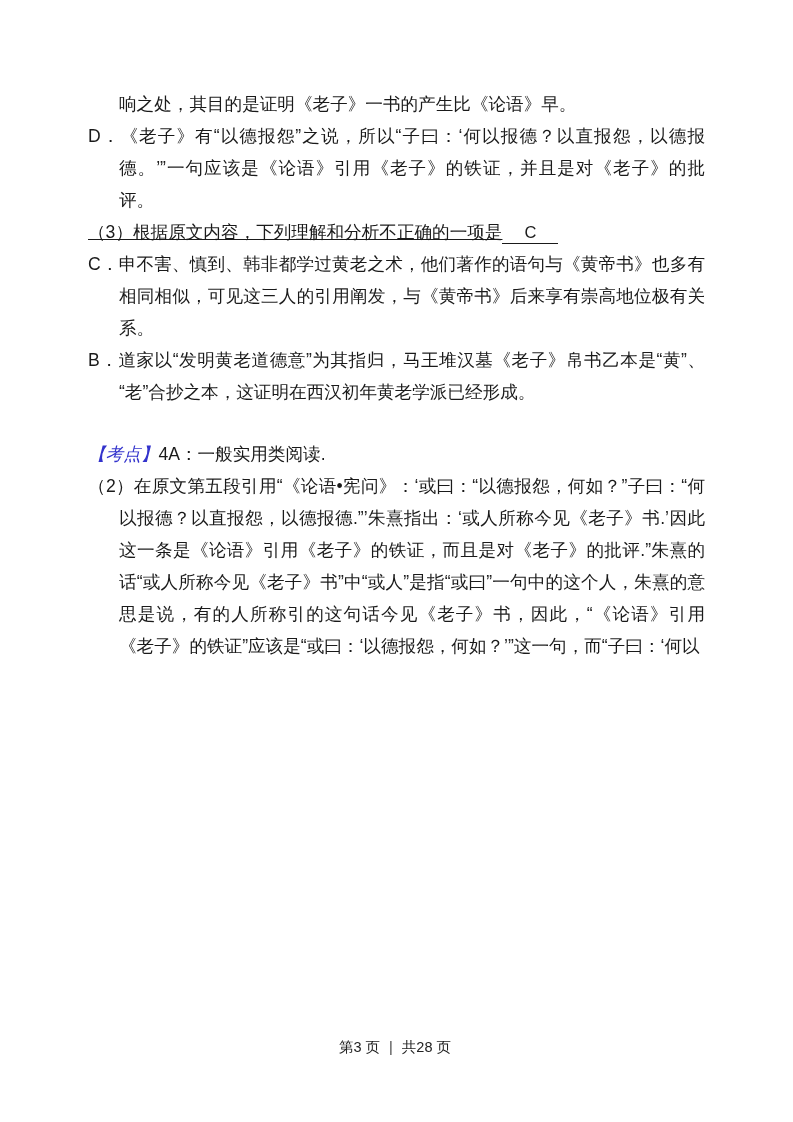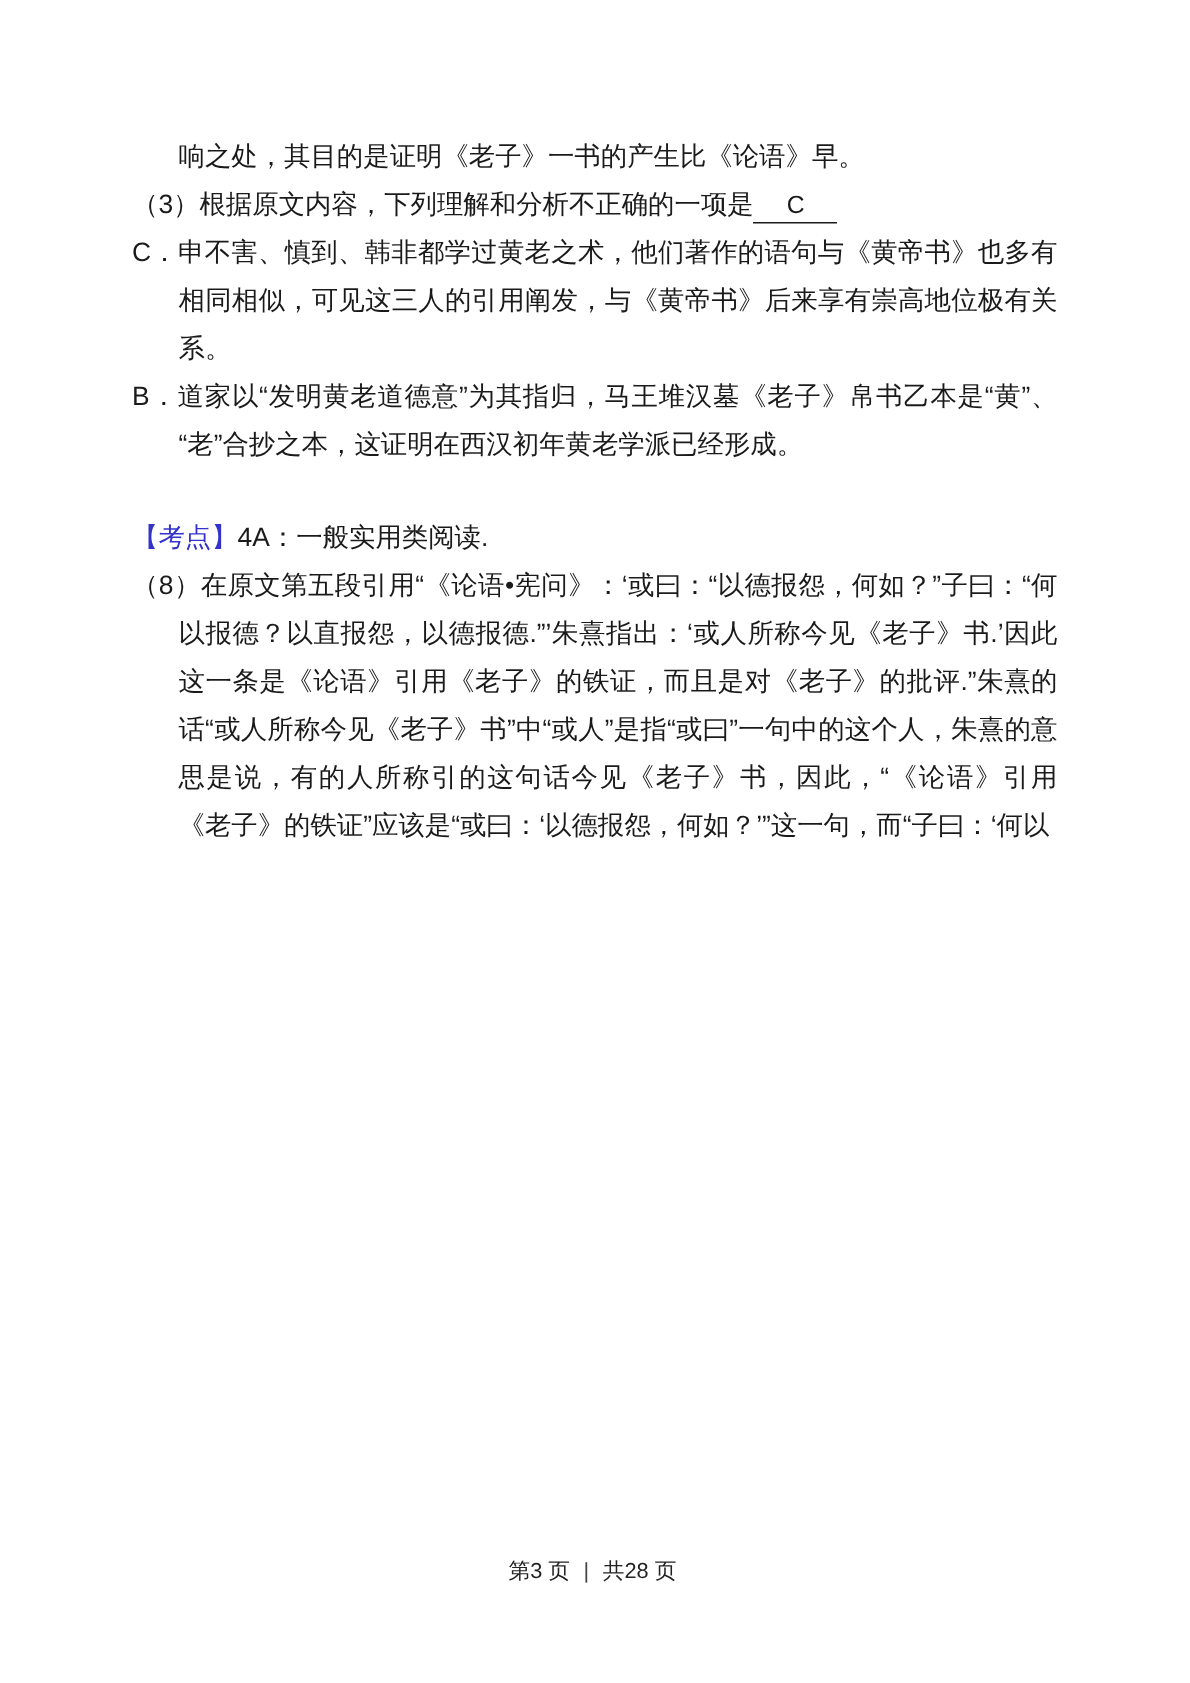--- a/index.html
+++ b/index.html
@@ -23,23 +23,23 @@
   p.line{
     margin:0;
     font-size:17.6px;
     line-height:32px;
     text-align:justify;
     text-justify:inter-ideograph;
     word-break:break-all;
   }
   p.cont{padding-left:31px;}
   p.hang{padding-left:31px;text-indent:-31px;}
-  p.flat{padding-left:0;}
+  p.flat{padding-left:0;text-decoration:underline;}
   .spacer{height:30px;}
-  .marker{color:var(--marker-blue);}
+  .marker{color:var(--marker-blue);font-style:italic;}
   .opt-label{}
   .answer{
     display:inline-block;
     min-width:56px;
     text-align:center;
     text-indent:0;
     border-bottom:1.6px solid #1a1a1a;
     line-height:22px;
     font-size:16.5px;
   }
@@ -50,23 +50,24 @@
     font-size:14.5px;
     color:#222222;
   }
   .footer .sep{margin:0 9px;color:#444444;}
 </style>
 </head>
 <body>
 
 <div class="doc">
     <p class="line cont">响之处，其目的是证明《老子》一书的产生比《论语》早。</p>
+    <p class="line hang"><span class="opt-label">D．</span>《老子》有“以德报怨”之说，所以“子曰：‘何以报德？以直报怨，以德报德。’”一句应该是《论语》引用《老子》的铁证，并且是对《老子》的批评。</p>
     <p class="line flat">（3）根据原文内容，下列理解和分析不正确的一项是<span class="answer">C</span></p>
     <p class="line hang"><span class="opt-label">C．</span>申不害、慎到、韩非都学过黄老之术，他们著作的语句与《黄帝书》也多有相同相似，可见这三人的引用阐发，与《黄帝书》后来享有崇高地位极有关系。</p>
     <p class="line hang"><span class="opt-label">B．</span>道家以“发明黄老道德意”为其指归，马王堆汉墓《老子》帛书乙本是“黄”、“老”合抄之本，这证明在西汉初年黄老学派已经形成。</p>
     <div class="spacer"></div>
     <p class="line hang"><span class="marker">【考点】</span>4A：一般实用类阅读.</p>
-    <p class="line hang">（8）在原文第五段引用“《论语•宪问》：‘或曰：“以德报怨，何如？”子曰：“何以报德？以直报怨，以德报德.”’朱熹指出：‘或人所称今见《老子》书.’因此这一条是《论语》引用《老子》的铁证，而且是对《老子》的批评.”朱熹的话“或人所称今见《老子》书”中“或人”是指“或曰”一句中的这个人，朱熹的意思是说，有的人所称引的这句话今见《老子》书，因此，“《论语》引用《老子》的铁证”应该是“或曰：‘以德报怨，何如？’”这一句，而“子曰：‘何以</p>
+    <p class="line hang">（2）在原文第五段引用“《论语•宪问》：‘或曰：“以德报怨，何如？”子曰：“何以报德？以直报怨，以德报德.”’朱熹指出：‘或人所称今见《老子》书.’因此这一条是《论语》引用《老子》的铁证，而且是对《老子》的批评.”朱熹的话“或人所称今见《老子》书”中“或人”是指“或曰”一句中的这个人，朱熹的意思是说，有的人所称引的这句话今见《老子》书，因此，“《论语》引用《老子》的铁证”应该是“或曰：‘以德报怨，何如？’”这一句，而“子曰：‘何以</p>
   </div>
 
 <div class="footer">
   <span>第3 页</span><span class="sep">|</span><span>共28 页</span>
 </div>
 
 </body></html>

